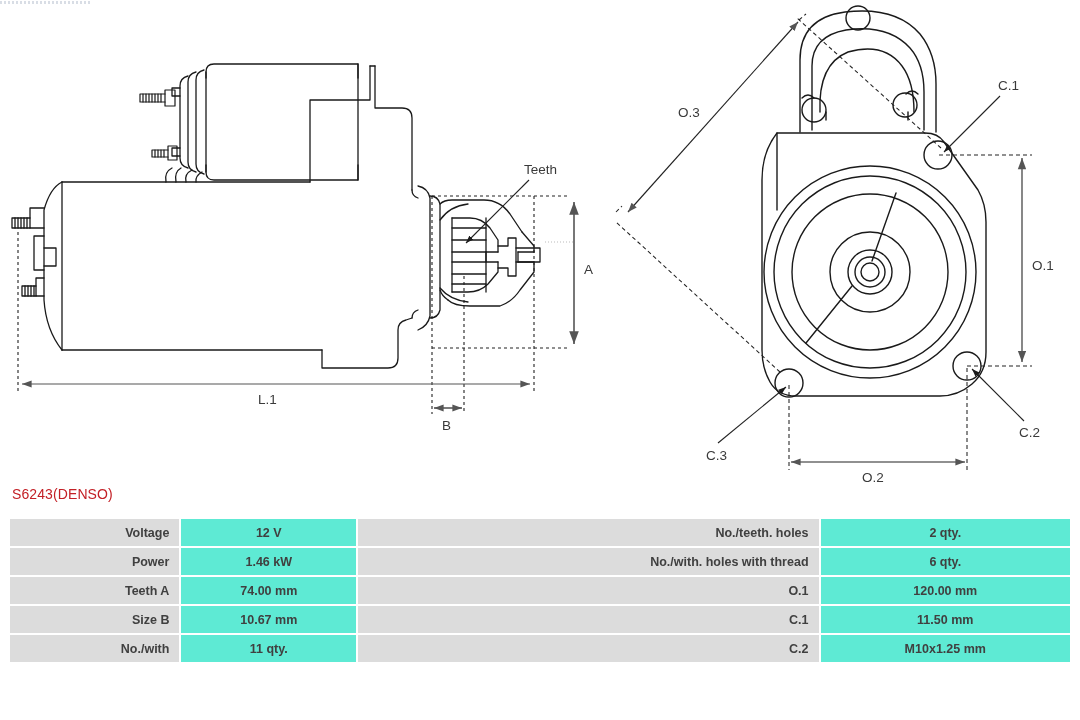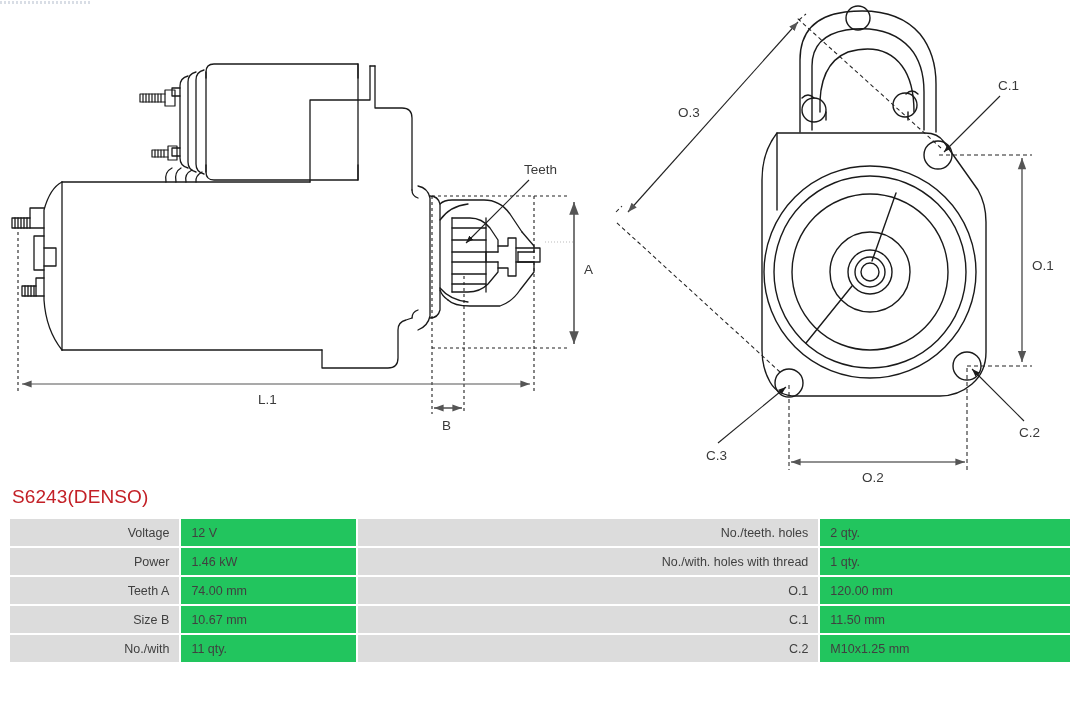--- a/index.html
+++ b/index.html
@@ -7,46 +7,47 @@
     width:1080px;height:720px;overflow:hidden;
     font-family:"Liberation Sans","DejaVu Sans",sans-serif;
     color:#3a3a3a;
     position:relative;
   }
   #drawings{position:absolute;left:0;top:0;width:1080px;height:482px;}
   #drawings svg{display:block;}
 
   .part-title{
     position:absolute;left:12px;top:486px;
-    font-size:19px;color:#c32026;letter-spacing:0.1px;
+    font-size:14px;color:#c32026;letter-spacing:0.1px;
     font-family:"Liberation Sans","DejaVu Sans",sans-serif;
     text-align:center;
   }
 
   #spec-table{
     position:absolute;left:8px;top:517px;
     width:1064px;
     border-collapse:separate;
     border-spacing:2px 2px;
     font-size:12.5px;
+    font-weight:bold;
   }
   #spec-table td{
     height:27px;
     padding:0 10px;
     vertical-align:middle;
     white-space:nowrap;
   }
   td.lbl{
     background:#dcdcdc;
     text-align:right;
     color:#404040;
   }
   td.val{
-    background:#22c55e;
-    text-align:left;
+    background:#5eead4;
+    text-align:center;
     color:#404040;
   }
   td.lbl-a{width:160px;}
   td.val-a{width:165px;}
   td.lbl-b{width:470px;}
   td.val-b{width:245px;}
 
   .tl-artifact{
     position:absolute;left:0;top:1px;width:92px;height:3px;
     background:repeating-linear-gradient(to right,#b9c2d0 0 2px,transparent 2px 4px);
@@ -256,21 +257,21 @@
     <tr>
       <td class="lbl lbl-a">Voltage</td>
       <td class="val val-a">12 V</td>
       <td class="lbl lbl-b">No./teeth. holes</td>
       <td class="val val-b">2 qty.</td>
     </tr>
     <tr>
       <td class="lbl lbl-a">Power</td>
       <td class="val val-a">1.46 kW</td>
       <td class="lbl lbl-b">No./with. holes with thread</td>
-      <td class="val val-b">1 qty.</td>
+      <td class="val val-b">6 qty.</td>
     </tr>
     <tr>
       <td class="lbl lbl-a">Teeth A</td>
       <td class="val val-a">74.00 mm</td>
       <td class="lbl lbl-b">O.1</td>
       <td class="val val-b">120.00 mm</td>
     </tr>
     <tr>
       <td class="lbl lbl-a">Size B</td>
       <td class="val val-a">10.67 mm</td>

